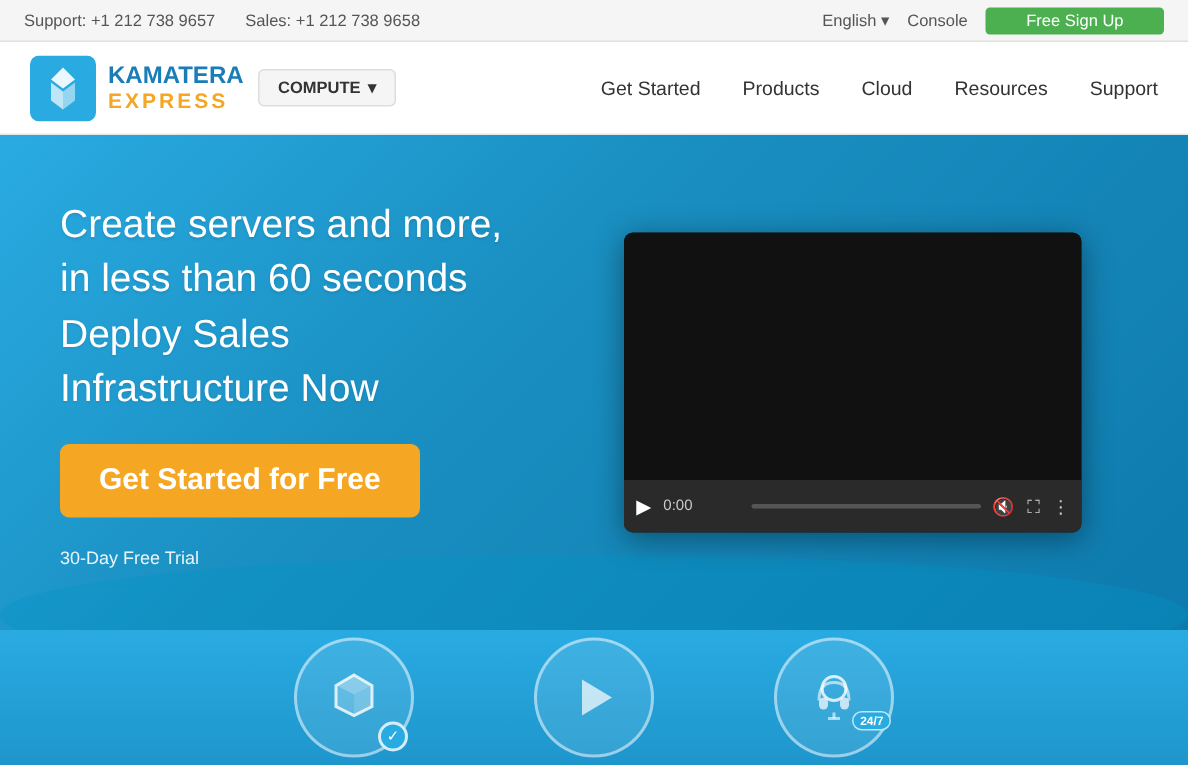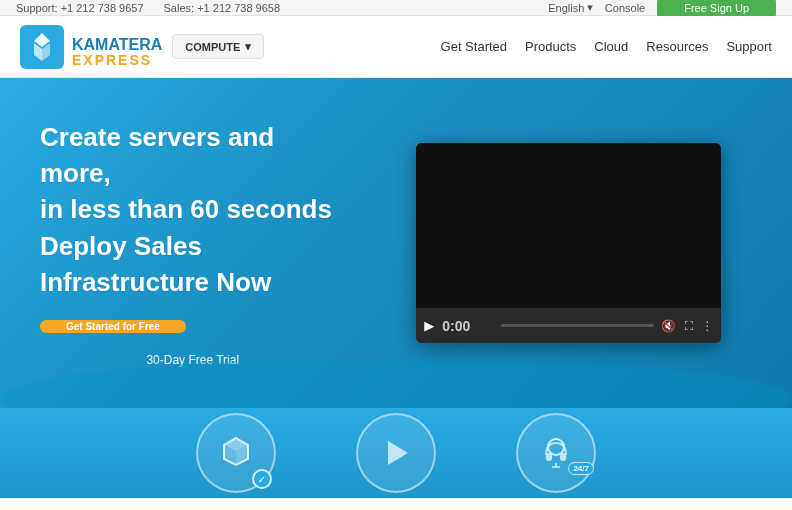--- a/index.html
+++ b/index.html
@@ -1,21 +1,21 @@
 <!DOCTYPE html>
 <html><head>
   <meta charset="utf-8">
   <style>
     * { margin: 0; padding: 0; box-sizing: border-box; }
     body { width: 792px; height: 510px; font-family: Arial, sans-serif; overflow: hidden; background: #fff; }
 
     
     .top-bar {
       background: #f5f5f5;
-      height: 16px;
+      height: 28px;
       display: flex;
       align-items: center;
       justify-content: space-between;
       padding: 0 16px;
       font-size: 11px;
       color: #555;
       border-bottom: 1px solid #e0e0e0;
     }
     .top-bar-left { display: flex; gap: 20px; }
     .top-bar-right { display: flex; align-items: center; gap: 12px; }
@@ -35,37 +35,37 @@
     .nav-bar {
       background: #fff;
       height: 62px;
       display: flex;
       align-items: center;
       padding: 0 20px;
       border-bottom: 1px solid #e8e8e8;
       position: relative;
       z-index: 10;
     }
-    .logo-area { display: flex; align-items: flex-end; gap: 8px; }
+    .logo-area { display: flex; align-items: center; gap: 8px; }
     .logo-icon { width: 44px; height: 44px; }
     .compute-btn {
       background: #f5f5f5;
       border: 1px solid #ddd;
       border-radius: 4px;
       padding: 5px 12px;
       font-size: 11px;
       font-weight: bold;
       color: #333;
       cursor: pointer;
       display: flex;
       align-items: center;
       gap: 5px;
       margin-left: 10px;
     }
-    .nav-links { display: flex; align-items: center; gap: 18px; margin-left: auto; }
+    .nav-links { display: flex; align-items: center; gap: 28px; margin-left: auto; }
     .nav-link { font-size: 13px; color: #333; cursor: pointer; text-decoration: none; }
 
     
     .hero {
       background: linear-gradient(135deg, #29abe2 0%, #1a8fc1 40%, #0e7aad 100%);
       height: 330px;
       display: flex;
       align-items: center;
       padding: 0 40px;
       gap: 40px;
@@ -76,35 +76,35 @@
       content: '';
       position: absolute;
       bottom: -30px;
       left: 0;
       right: 0;
       height: 80px;
       background: rgba(0,150,200,0.3);
       border-radius: 50%;
     }
     .hero-left { flex: 1; color: #fff; }
-    .hero-title { font-size: 26px; font-weight: bold; line-height: 1.4; margin-bottom: 20px; text-shadow: 0 1px 2px rgba(0,0,0,0.1); }
+    .hero-title { font-size: 26px; font-weight: normal; line-height: 1.4; margin-bottom: 20px; text-shadow: 0 1px 2px rgba(0,0,0,0.1); }
     .hero-cta-btn {
       background: #f5a623;
       color: #fff;
       border: none;
       border-radius: 6px;
-      padding: 1px 26px;
-      font-size: 10px;
+      padding: 13px 26px;
+      font-size: 20px;
       font-weight: bold;
       cursor: pointer;
       display: block;
       width: fit-content;
       margin-bottom: 20px;
     }
-    .hero-trial { font-size: 12px; color: rgba(255,255,255,0.9); text-align: center; }
+    .hero-trial { font-size: 12px; color: rgba(255,255,255,0.9); text-align: left; }
     .hero-right { flex: 1.2; display: flex; justify-content: center; }
 
     
     .video-player {
       width: 305px;
       height: 200px;
       background: #1a1a1a;
       border-radius: 6px;
       overflow: hidden;
       position: relative;
@@ -117,21 +117,21 @@
     }
     .video-controls {
       background: #2a2a2a;
       height: 35px;
       display: flex;
       align-items: center;
       padding: 0 8px;
       gap: 8px;
     }
     .play-btn { color: #fff; font-size: 13px; cursor: pointer; }
-    .time-display { color: #ccc; font-size: 14px; flex: 1; font-weight: bold; }
+    .time-display { color: #ccc; font-size: 10px; flex: 1; }
     .progress-bar {
       flex: 3;
       height: 3px;
       background: #555;
       border-radius: 2px;
       position: relative;
     }
     .video-icon-group { display: flex; gap: 8px; align-items: center; }
     .video-icon { color: #ccc; font-size: 12px; cursor: pointer; }
 

